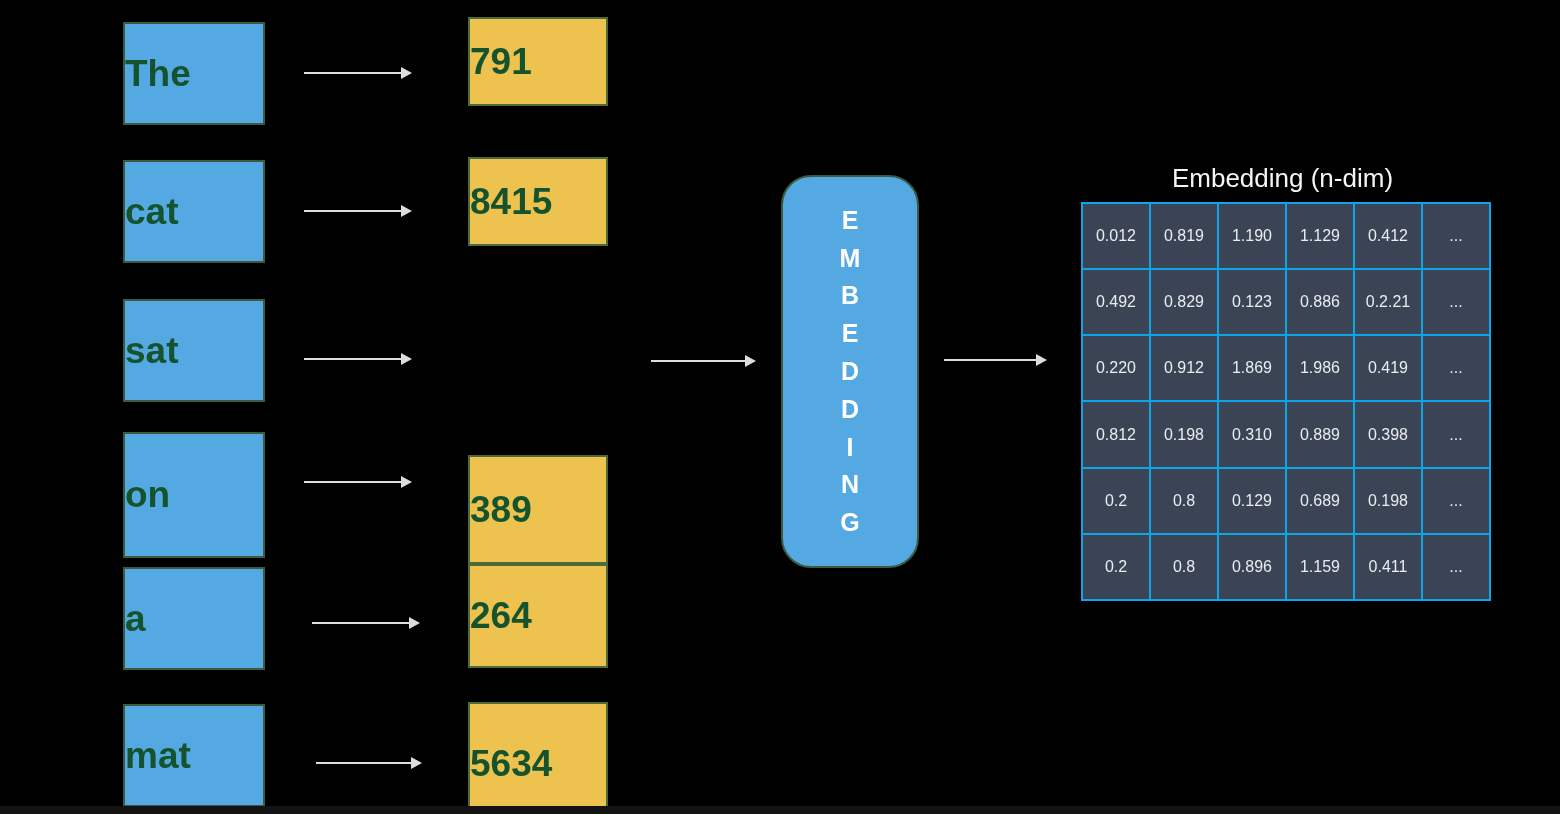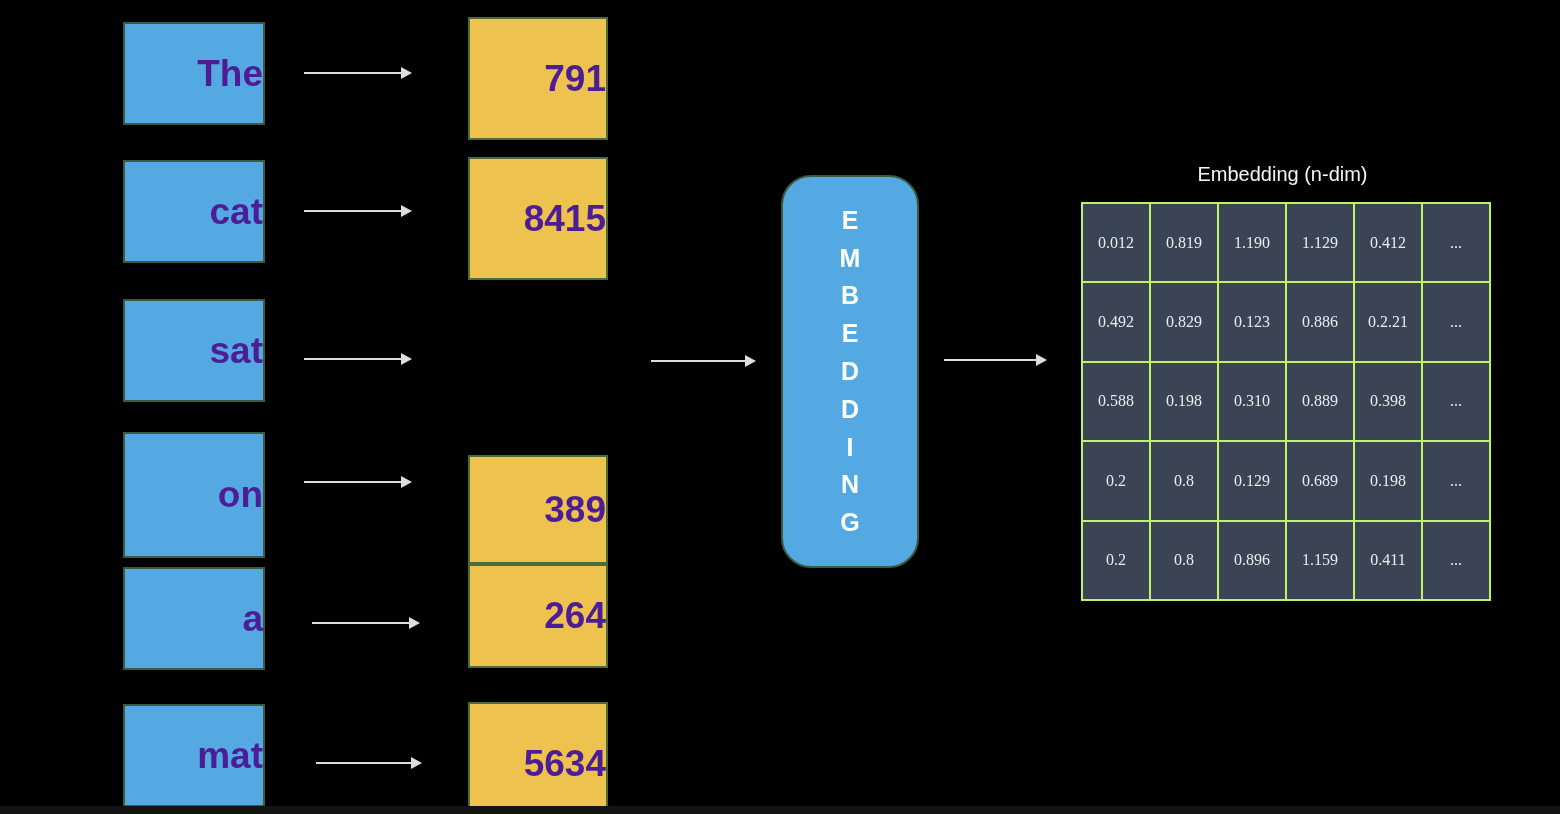--- a/index.html
+++ b/index.html
@@ -7,32 +7,32 @@
     position:relative;
     width:1560px;height:814px;
     background:#000;
     overflow:hidden;
     font-family:"Liberation Sans", sans-serif;
   }
   
   .box{
     position:absolute;
     box-sizing:border-box;
-    display:flex;align-items:center;justify-content:flex-end;
-    color:#4c1d95;
+    display:flex;align-items:center;justify-content:flex-start;
+    color:#14532d;
     font-weight:bold;
     font-size:37px;
   }
   .word-box{
     left:123px;width:142px;height:103px;
     background:#55a9e2;
     border:2px solid #3a5a42;
   }
   .token-box{
-    left:468px;width:140px;height:123px;
+    left:468px;width:140px;height:89px;
     background:#eec24f;
     border:2px solid #4c6b39;
   }
   
   .arrow{
     position:absolute;height:2px;background:#dddddd;
   }
   .arrow::after{
     content:"";
     position:absolute;right:-10px;top:-5px;
@@ -55,37 +55,37 @@
   }
   .embedding-box span{
     color:#ffffff;font-weight:bold;font-size:25px;line-height:1;
   }
   
   .table-title{
     position:absolute;
     left:1082px;top:163px;width:401px;
     text-align:center;
     color:#f5f5f5;
-    font-size:20px;
+    font-size:26px;
     font-weight:500;
   }
   .emb-table{
     position:absolute;
     left:1081px;top:202px;
     border-collapse:collapse;
     table-layout:fixed;
     width:401px;height:399px;
   }
   .emb-table td{
-    border:2px solid #bef264;
+    border:2px solid #0ea5e9;
     background:#3b4454;
     width:66px;height:62px;
     text-align:center;vertical-align:middle;
     color:#e9ecf0;
-    font-family:Liberation Serif, serif;
+    font-family:Liberation Sans, sans-serif;
     font-size:16px;
     padding:0;
   }
   .bottom-strip{
     position:absolute;left:0;top:806px;width:1560px;height:8px;
     background:#131313;
   }
 </style>
 </head>
 <body>
@@ -164,21 +164,29 @@
     </tr>
     <tr>
       <td>0.492</td>
       <td>0.829</td>
       <td>0.123</td>
       <td>0.886</td>
       <td>0.2.21</td>
       <td>...</td>
     </tr>
     <tr>
-      <td>0.588</td>
+      <td>0.220</td>
+      <td>0.912</td>
+      <td>1.869</td>
+      <td>1.986</td>
+      <td>0.419</td>
+      <td>...</td>
+    </tr>
+    <tr>
+      <td>0.812</td>
       <td>0.198</td>
       <td>0.310</td>
       <td>0.889</td>
       <td>0.398</td>
       <td>...</td>
     </tr>
     <tr>
       <td>0.2</td>
       <td>0.8</td>
       <td>0.129</td>

